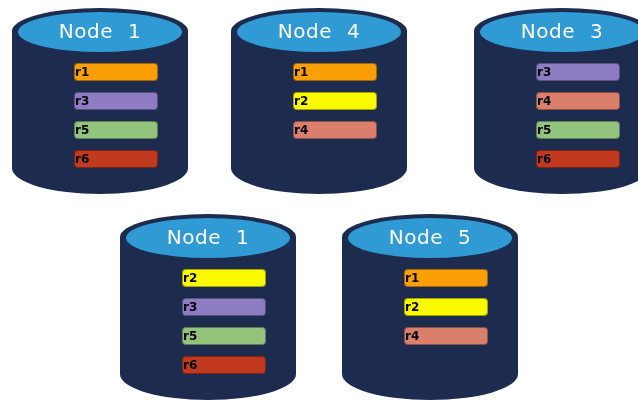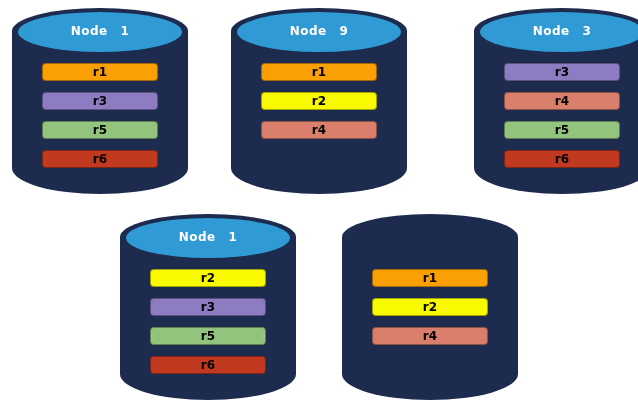--- a/index.html
+++ b/index.html
@@ -41,41 +41,42 @@
     top: 4px; left: 6px; right: 6px;
     height: 40px;
     background: var(--cyl-top, #2f9ad3);
     border-radius: 50%;
     display: flex;
     align-items: center;
     justify-content: center;
   }
   .title {
     color: var(--title-color, #ffffff);
-    font-weight: bold;
-    font-size: 12px;
+    font-weight: normal;
+    font-size: 20px;
     word-spacing: 8px;
     letter-spacing: 0.5px;
     white-space: nowrap;
     transform: translateY(-1px);
   }
   .bars {
     position: absolute;
     top: 55px; left: 30px; right: 30px;
   }
   .bar {
     height: 16px;
     line-height: 16px;
     margin-bottom: 11px;
     border: 1px solid rgba(0,0,0,0.35);
     border-radius: 4px;
-    text-align: center;
+    text-align: left;
     font-size: 12px;
     font-weight: bold;
     color: var(--replica-text, #000000);
+    margin-left: 32px;
   }
 </style>
 </head>
 <body>
 
 <div id="canvas" style="--cyl-body: #1d2b4e; --cyl-top: #2f9ad3; --title-color: #ffffff; --replica-text: #000000;">
 
   <div class="cylinder" style="left:12px; top:8px;">
     <div class="rim"></div>
     <div class="body"></div>
@@ -87,21 +88,21 @@
         <div class="bar" style="background: rgb(142, 124, 195);">r3</div>
         <div class="bar" style="background: rgb(147, 196, 125);">r5</div>
         <div class="bar" style="background: rgb(193, 58, 32);">r6</div>
       </div>
   </div>
 
   <div class="cylinder" style="left:231px; top:8px;">
     <div class="rim"></div>
     <div class="body"></div>
     <div class="face">
-      <span class="title">Node 9</span>
+      <span class="title">Node 4</span>
     </div>
     <div class="bars">
         <div class="bar" style="background: rgb(251, 160, 4);">r1</div>
         <div class="bar" style="background: rgb(249, 249, 0);">r2</div>
         <div class="bar" style="background: rgb(217, 127, 108);">r4</div>
       </div>
   </div>
 
   <div class="cylinder" style="left:474px; top:8px;">
     <div class="rim"></div>
@@ -127,20 +128,23 @@
         <div class="bar" style="background: rgb(249, 249, 0);">r2</div>
         <div class="bar" style="background: rgb(142, 124, 195);">r3</div>
         <div class="bar" style="background: rgb(147, 196, 125);">r5</div>
         <div class="bar" style="background: rgb(193, 58, 32);">r6</div>
       </div>
   </div>
 
   <div class="cylinder" style="left:342px; top:214px;">
     <div class="rim"></div>
     <div class="body"></div>
+    <div class="face">
+      <span class="title">Node 5</span>
+    </div>
     <div class="bars">
         <div class="bar" style="background: rgb(251, 160, 4);">r1</div>
         <div class="bar" style="background: rgb(249, 249, 0);">r2</div>
         <div class="bar" style="background: rgb(217, 127, 108);">r4</div>
       </div>
   </div>
 
 </div>
 
 </body></html>

